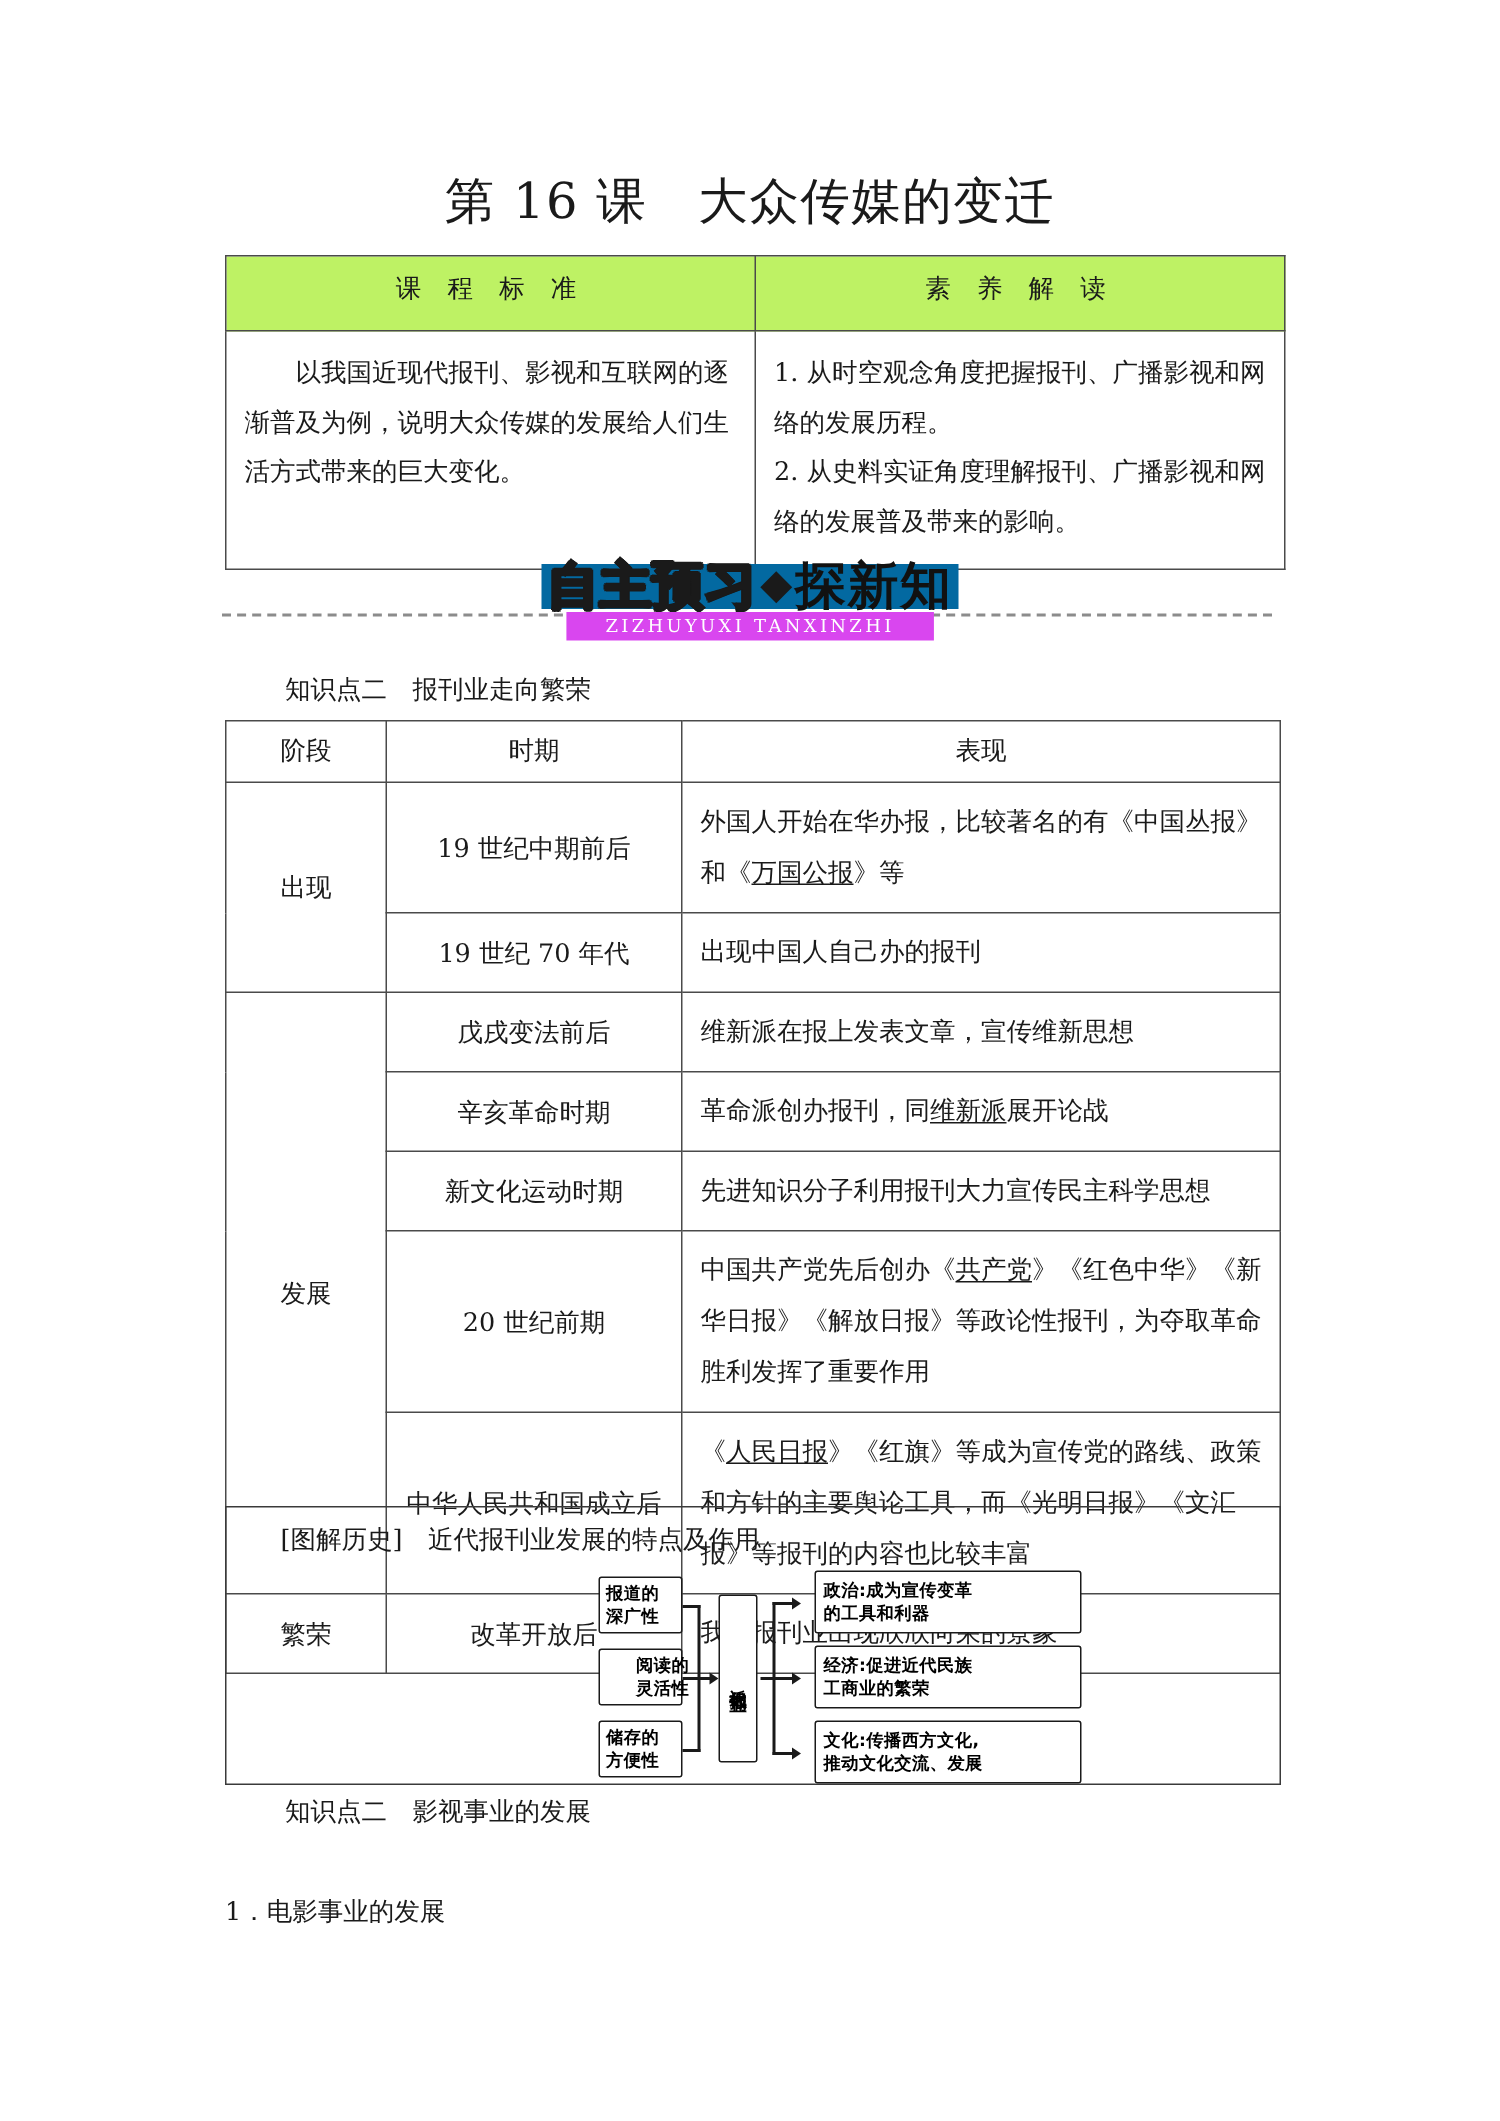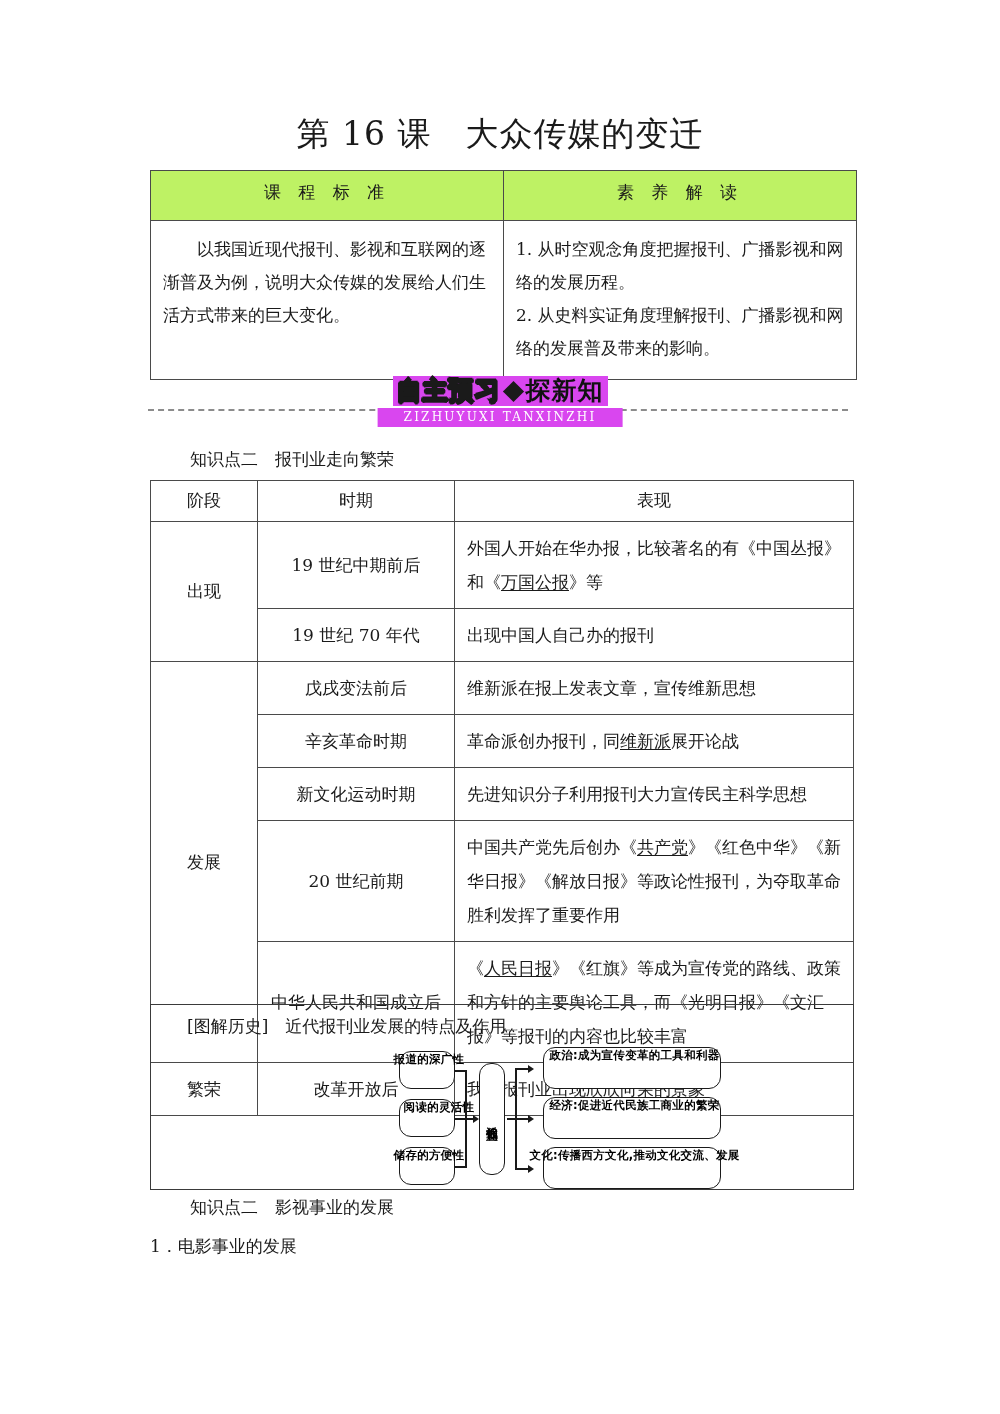--- a/index.html
+++ b/index.html
@@ -79,25 +79,25 @@
   .banner-center {
     position: absolute;
     left: 0; right: 0;
     top: 0;
     text-align: center;
   }
   .banner-title {
     display: inline-block;
     position: relative;
     font-family: "DejaVu Sans", "Liberation Sans", sans-serif;
-    font-size: 25px;
+    font-size: 34px;
     font-weight: bold;
     line-height: 30px;
     white-space: nowrap;
-    background: #d946ef;
+    background: #0369a1;
     padding: 0 4px;
   }
   .banner-hollow {
     color: #ffffff;
     -webkit-text-stroke: 2px #1a1a1a;
     text-shadow:
       -1.6px 0 #1a1a1a, 1.6px 0 #1a1a1a,
       0 -1.6px #1a1a1a, 0 1.6px #1a1a1a;
     letter-spacing: 1px;
   }
@@ -134,20 +134,21 @@
     font-size: 17px;
     white-space: pre;
   }
   #kp1 { left: 190px; top: 448px; }
   #kp2 { left: 190px; top: 1196px; }
   .body-line {
     position: absolute;
     left: 150px;
     font-size: 17px;
     white-space: pre;
+    margin-top: 28px;
   }
   #line1 { top: 1235px; }
 
   
   .main-table {
     position: absolute;
     left: 150px;
     top: 480px;
     width: 704px;
     border-collapse: collapse;
@@ -198,29 +199,29 @@
   }
   .dg {
     position: absolute;
     left: 0; top: 42px;
     width: 702px;
     height: 142px;
   }
   .node {
     position: absolute;
     border: 1.5px solid #1a1a1a;
-    border-radius: 12px;
+    border-radius: 2px;
     font-family: "DejaVu Sans", "Liberation Sans", sans-serif;
     font-weight: bold;
     font-size: 11.5px;
     line-height: 15px;
     letter-spacing: 0.3px;
     box-sizing: border-box;
     display: flex;
-    flex-direction: row;
+    flex-direction: column;
     justify-content: center;
     background: #fff;
     color: #000;
   }
   .node span { display: block; white-space: nowrap; }
   .node-left {
     width: 56px;
     height: 38px;
     left: 248px;
     padding-left: 4px;

